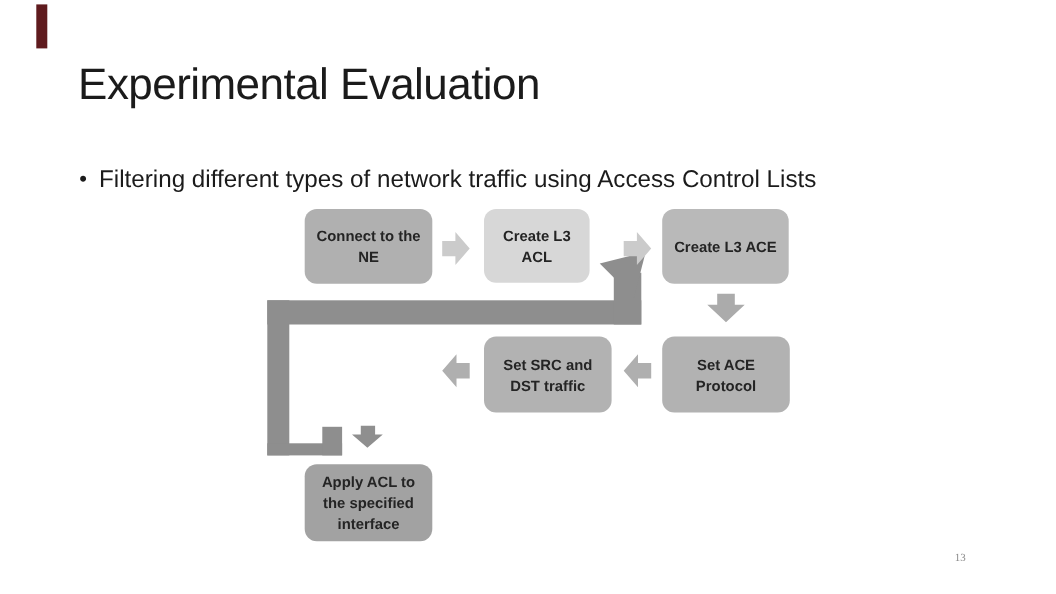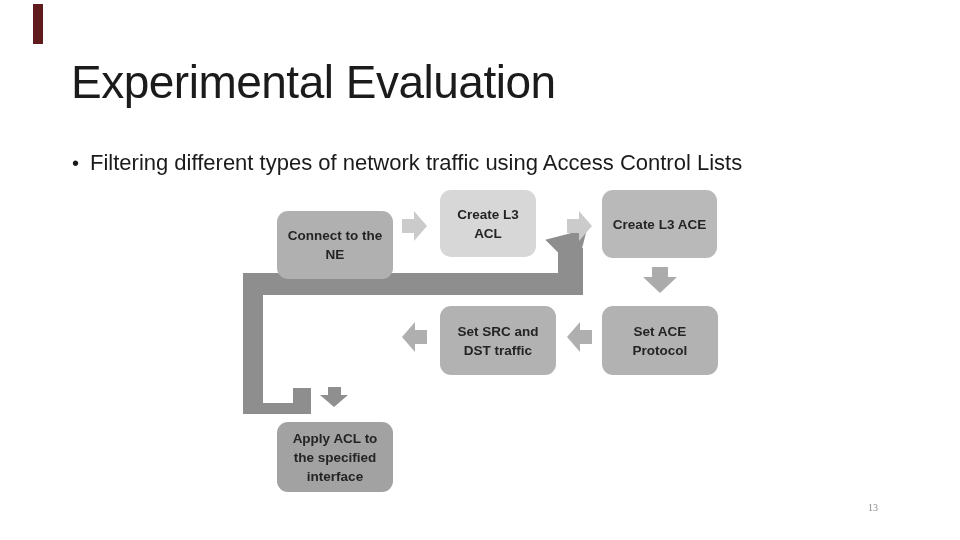--- a/index.html
+++ b/index.html
@@ -12,21 +12,21 @@
     font-family: "Liberation Sans", sans-serif;
   }
   .accent-bar {
     position: absolute;
     left: 33px; top: 4px;
     width: 10px; height: 40px;
   }
   .slide-title {
     position: absolute;
     left: 71px; top: 55px;
-    font-size: 46px;
+    font-size: 40px;
     font-weight: 400;
     letter-spacing: -0.5px;
     color: #1b1b1b;
     white-space: nowrap;
   }
   .bullet-line {
     position: absolute;
     left: 72px; top: 150px;
     font-size: 22px;
     color: #1b1b1b;
@@ -104,21 +104,21 @@
       <polygon points="567,219 579,219 579,211 592,226 579,241 579,233 567,233" fill="#cbcbcb"></polygon>
 
       <polygon points="652,267 668,267 668,277 677,277 660,293 643,277 652,277" fill="#ababab"></polygon>
 
       <polygon points="592,330 580,330 580,322 567,337 580,352 580,344 592,344" fill="#afafaf"></polygon>
       <polygon points="427,330 415,330 415,322 402,337 415,352 415,344 427,344" fill="#afafaf"></polygon>
 
       <polygon points="328,387 341,387 341,395 348,395 334,407 320,395 328,395" fill="#8f8f8f"></polygon>
     </svg>
 
-    <div class="flow-box box-1" style="background: rgb(176, 176, 176); margin-top: 21px;">
+    <div class="flow-box box-1" style="background: rgb(176, 176, 176);">
       <span>Connect to the NE</span>
     </div>
     <div class="flow-box box-2" style="background: rgb(215, 215, 215);">
       <span>Create L3 ACL</span>
     </div>
     <div class="flow-box box-3" style="background: rgb(185, 185, 185);">
       <span>Create L3 ACE</span>
     </div>
     <div class="flow-box box-5" style="background: rgb(178, 178, 178);">
       <span>Set SRC and DST traffic</span>

